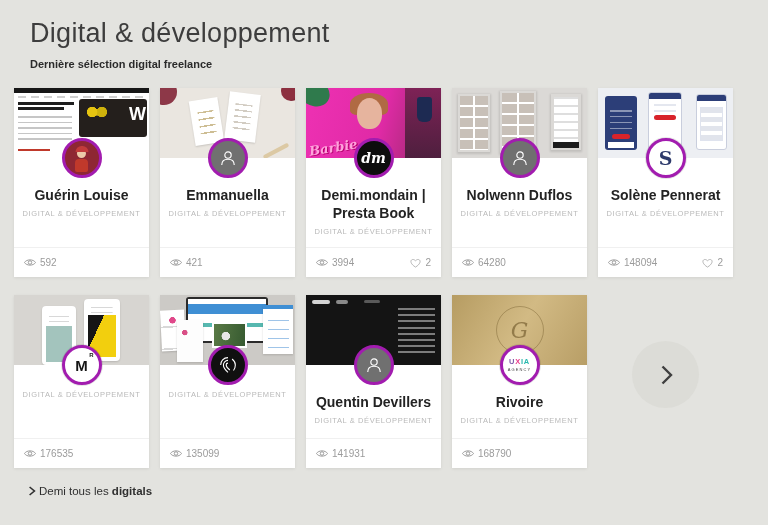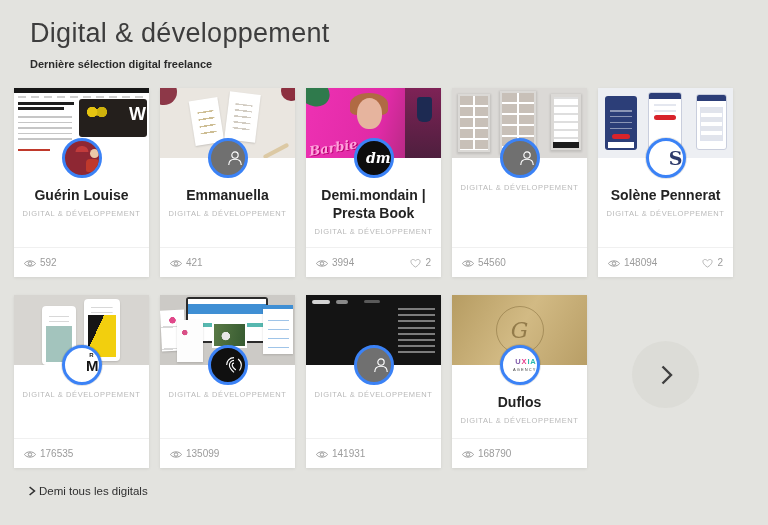--- a/index.html
+++ b/index.html
@@ -15,38 +15,38 @@
   .row{position:absolute;left:14px;display:flex;gap:11px;}
   .row1{top:88px;}
   .row2{top:295px;}
 
   
   .card{width:135px;background:#fff;display:flex;flex-direction:column;align-items:center;
         box-shadow:0 1px 3px rgba(0,0,0,.08);position:relative;}
   .row1 .card{height:189px;}
   .row2 .card{height:173px;}
   .thumb{width:100%;height:70px;position:relative;overflow:hidden;flex:none;}
-  .avatar{width:34px;height:34px;border-radius:50%;border:3px solid #3b82f6;margin-top:-20px;z-index:2;
-          display:flex;flex-direction:column;align-items:flex-end;justify-content:center;flex:none;}
+  .avatar{width:34px;height:34px;border-radius:50%;border:3px solid #a21caf;margin-top:-20px;z-index:2;
+          display:flex;flex-direction:column;align-items:center;justify-content:center;flex:none;}
   .avatar.light{box-shadow:0 0 0 1px rgba(0,0,0,.1);}
   .name{margin-top:8px;font-size:14px;font-weight:700;color:#232323;text-align:center;line-height:1.3;padding:0 6px;}
   .category{margin-top:5px;font-size:7.5px;color:#b9b9b9;letter-spacing:.6px;text-transform:uppercase;text-align:center;}
   .cfooter{margin-top:auto;width:100%;box-sizing:border-box;border-top:1px solid #f0f0f0;
            padding:9px 10px;display:flex;align-items:center;justify-content:space-between;
            font-size:10px;color:#9b9b9b;}
-  .stat{display:flex;align-items:flex-end;gap:4px;}
+  .stat{display:flex;align-items:center;gap:4px;}
 
   
   .next-btn{position:absolute;left:632px;top:341px;width:67px;height:67px;border-radius:50%;
             background:#dcdcd7;display:flex;align-items:center;justify-content:center;cursor:pointer;}
 
   
   .see-all{position:absolute;left:28px;top:485px;display:flex;align-items:center;gap:3px;
            font-size:11.5px;color:#2f2f2f;cursor:pointer;}
-  .see-all b{font-weight:400;}
+  .see-all b{font-weight:700;}
 
   
   
   .t-guerin{background:#fff;}
   .g-top{position:absolute;top:0;left:0;right:0;height:5px;background:#161616;}
   .g-nav{position:absolute;top:8px;left:4px;right:4px;height:2px;
          background:repeating-linear-gradient(90deg,#cfcfcf 0 8px,transparent 8px 13px);}
   .g-h1{position:absolute;left:4px;top:14px;width:56px;height:3px;background:#1e1e1e;}
   .g-h2{position:absolute;left:4px;top:19px;width:46px;height:3px;background:#1e1e1e;}
   .g-lines{position:absolute;left:4px;top:28px;width:54px;height:26px;
@@ -304,28 +304,29 @@
         <div class="n-p3">
           <div class="n-foot"></div>
         </div>
       </div>
       <div class="avatar av-person">
         <svg width="20" height="20" viewBox="0 0 24 24" fill="none" stroke="#fff" stroke-width="1.4">
             <circle cx="12" cy="8.5" r="3.8"></circle>
             <path d="M4.5 20.5 C4.5 15.5 8 13.5 12 13.5 C16 13.5 19.5 15.5 19.5 20.5"></path>
           </svg>
       </div>
-      <div class="category">Digital &amp; développement</div>
-      <div class="cfooter">
-        <div class="stat">
-          <svg width="12" height="9" viewBox="0 0 24 18">
-              <path d="M1 9 C5 2 19 2 23 9 C19 16 5 16 1 9 Z" fill="none" stroke="#9b9b9b" stroke-width="2"></path>
-              <circle cx="12" cy="9" r="3.5" fill="none" stroke="#9b9b9b" stroke-width="2"></circle>
-            </svg>
-          <span>54560</span>
+      <div class="name">Nolwenn Duflos</div>
+      <div class="category">Digital &amp; développement</div>
+      <div class="cfooter">
+        <div class="stat">
+          <svg width="12" height="9" viewBox="0 0 24 18">
+              <path d="M1 9 C5 2 19 2 23 9 C19 16 5 16 1 9 Z" fill="none" stroke="#9b9b9b" stroke-width="2"></path>
+              <circle cx="12" cy="9" r="3.5" fill="none" stroke="#9b9b9b" stroke-width="2"></circle>
+            </svg>
+          <span>64280</span>
         </div>
       </div>
     </div>
 
     <div class="card">
       <div class="thumb t-solene">
         <div class="s-p1">
           <div class="s-btn"></div>
           <div class="s-strip"></div>
         </div>
@@ -424,20 +425,21 @@
         <div class="q-pill2"></div>
         <div class="q-pill3"></div>
         <div class="q-panel"></div>
       </div>
       <div class="avatar av-person">
         <svg width="20" height="20" viewBox="0 0 24 24" fill="none" stroke="#fff" stroke-width="1.4">
             <circle cx="12" cy="8.5" r="3.8"></circle>
             <path d="M4.5 20.5 C4.5 15.5 8 13.5 12 13.5 C16 13.5 19.5 15.5 19.5 20.5"></path>
           </svg>
       </div>
+      <div class="name">Quentin Devillers</div>
       <div class="category">Digital &amp; développement</div>
       <div class="cfooter">
         <div class="stat">
           <svg width="12" height="9" viewBox="0 0 24 18">
               <path d="M1 9 C5 2 19 2 23 9 C19 16 5 16 1 9 Z" fill="none" stroke="#9b9b9b" stroke-width="2"></path>
               <circle cx="12" cy="9" r="3.5" fill="none" stroke="#9b9b9b" stroke-width="2"></circle>
             </svg>
           <span>141931</span>
         </div>
       </div>
@@ -451,21 +453,21 @@
       </div>
       <div class="avatar av-uxia light">
         <div class="uxia-line">
           <span class="u">U</span>
           <span class="x">X</span>
           <span class="i">I</span>
           <span class="a">A</span>
         </div>
         <div class="uxia-sub">AGENCY</div>
       </div>
-      <div class="name">Duflos</div>
+      <div class="name">Rivoire</div>
       <div class="category">Digital &amp; développement</div>
       <div class="cfooter">
         <div class="stat">
           <svg width="12" height="9" viewBox="0 0 24 18">
               <path d="M1 9 C5 2 19 2 23 9 C19 16 5 16 1 9 Z" fill="none" stroke="#9b9b9b" stroke-width="2"></path>
               <circle cx="12" cy="9" r="3.5" fill="none" stroke="#9b9b9b" stroke-width="2"></circle>
             </svg>
           <span>168790</span>
         </div>
       </div>

